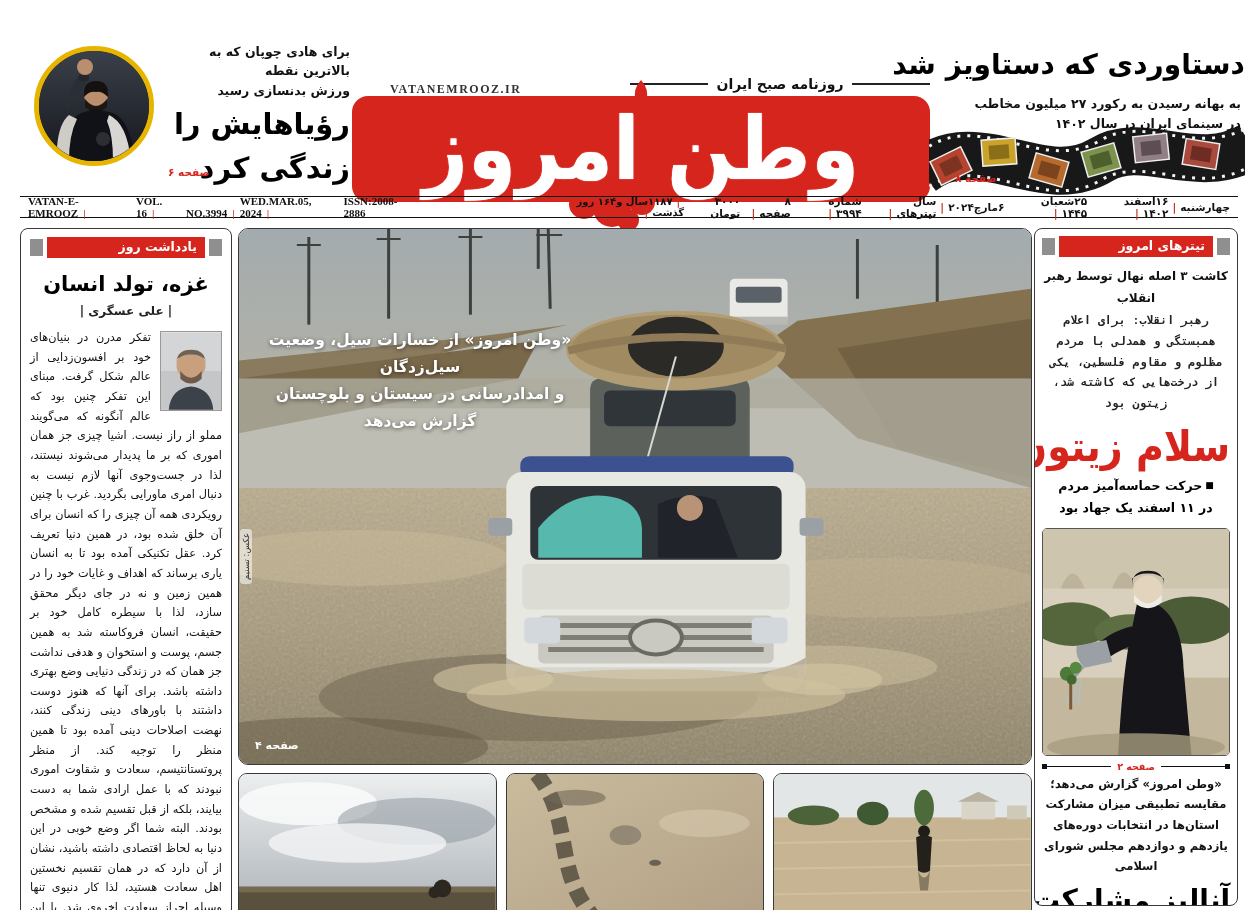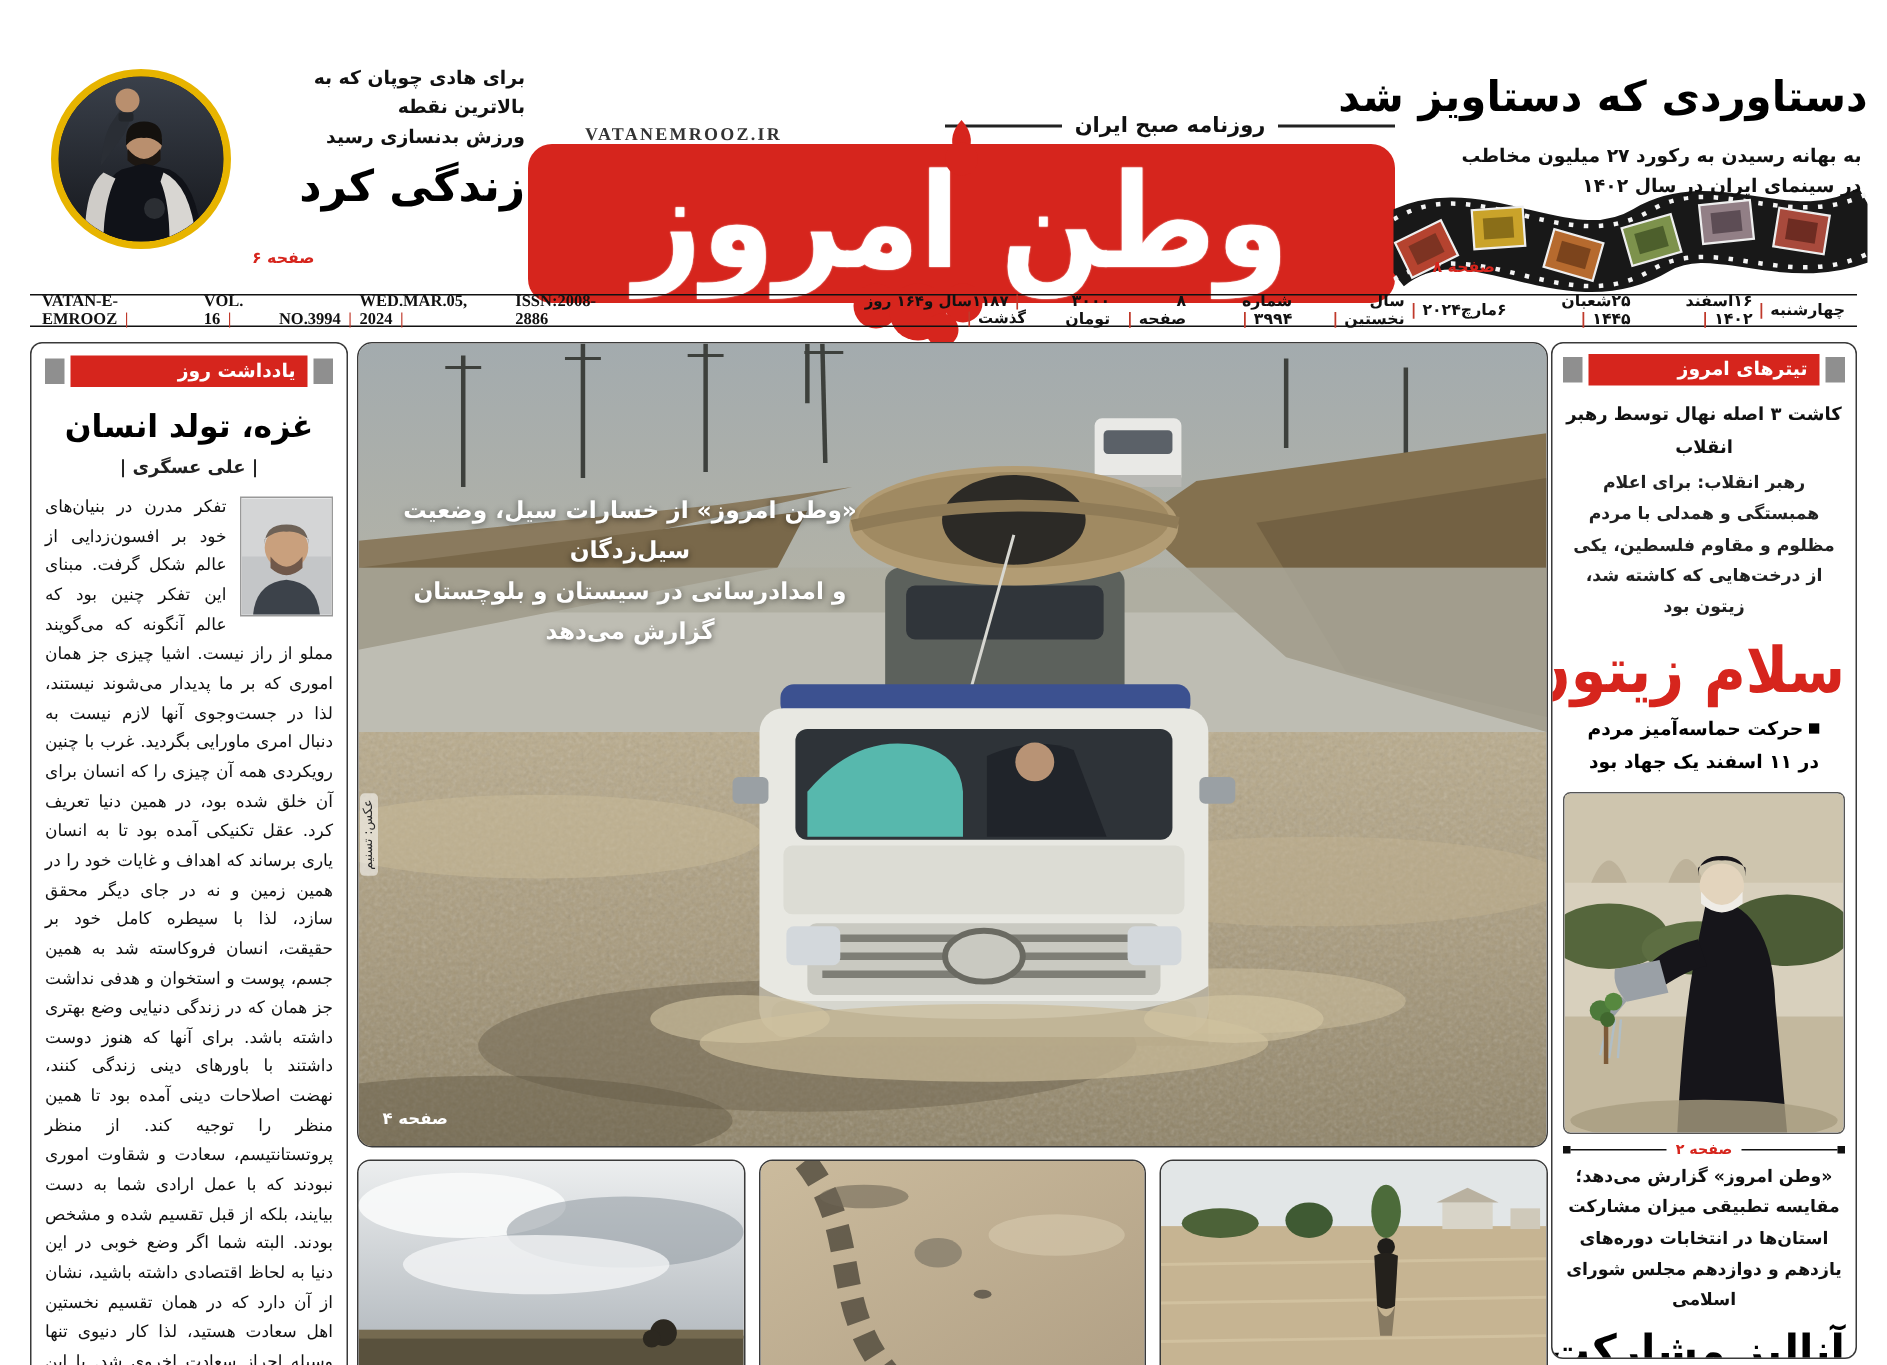--- a/index.html
+++ b/index.html
@@ -84,21 +84,21 @@
                border-radius:3px; z-index:3; }
 
   
   #photo-strip { position:absolute; left:238px; top:773px; width:794px; height:150px; display:flex; gap:9px; }
   .strip-photo { flex:1; border:1.2px solid #3a3a3a; border-radius:9px; overflow:hidden; background:#ddd; }
   .strip-photo svg { display:block; width:100%; height:100%; }
 
   
   #sidebar { left:1034px; top:228px; width:204px; height:678px; padding:7px 7px 4px; overflow:hidden; }
   .sb-kicker { direction:rtl; text-align:center; font-size:12px; font-weight:bold; color:#111; line-height:1.8; margin-top:9px; }
-  .sb-lead   { direction:rtl; text-align:center; font-size:11.5px; font-weight:600; color:#222; line-height:1.8; margin-top:2px; }
+  .sb-lead   { direction:rtl; text-align:center; font-size:11.5px; font-weight:600; color:#222; line-height:1.8; margin-top:2px;font-family:Liberation Mono, monospace; }
   .sb-title-red { direction:rtl; text-align:center; color:#d6251d; font-size:38px; font-weight:900;
                   letter-spacing:-1px; transform:scaleY(1.1); margin:10px 0 6px; white-space:nowrap; }
   .sb-bullet { direction:rtl; text-align:center; font-size:12.5px; font-weight:bold; color:#000;
                line-height:1.8; width:160px; margin:2px auto 8px; }
   .sb-bullet .bsq { color:#000; font-size:9px; vertical-align:2px; margin-left:3px; }
   .leader-photo { width:188px; height:228px; border:1px solid #555; border-radius:5px; overflow:hidden; margin:0 auto; }
   .leader-photo svg { display:block; width:100%; height:100%; }
   .pmarker { display:flex; align-items:center; margin:5px 0 2px; }
   .pmarker .psq { width:5px; height:5px; background:#111; }
   .pmarker .pline { flex:1; height:1.2px; background:#111; }
@@ -131,20 +131,21 @@
           <path d="M46 48 Q57 62 68 48 L68 56 Q57 66 46 56 Z" fill="#1d1712"></path>
           <path d="M24 110 Q26 70 42 62 L57 58 L74 62 Q92 70 96 110 Z" fill="#101218"></path>
           <path d="M70 64 Q88 72 92 110 L74 110 Q74 84 68 70 Z" fill="#d8d6d2"></path>
           <path d="M30 64 Q20 72 18 96 L30 110 Q30 84 38 68 Z" fill="#cfccc8"></path>
           <circle cx="64" cy="88" r="7" fill="#2b2e33"></circle>
         </svg>
       </div>
       <div class="tl-text">
         <div class="tl-kicker">برای هادی چوپان که به بالاترین نقطه</div>
         <div class="tl-kicker">ورزش بدنسازی رسید</div>
+        <div class="tl-headline">رؤیاهایش را</div>
         <div class="tl-headline">زندگی کرد</div>
       </div>
       <div class="tl-pageref">صفحه ۶</div>
     </div>
 
     <div class="logo-block">
       <div class="logo-website">VATANEMROOZ.IR</div>
       <div class="logo-tagline-row">
         <div class="tg-line"></div>
         <div class="logo-tagline">روزنامه صبح ایران</div>
@@ -211,21 +212,21 @@
       <span class="seg">NO.3994</span>
       <span class="seg">WED.MAR.05, 2024</span>
       <span class="seg">ISSN:2008-2886</span>
     </div>
     <div class="ib-counter">۱۱۸۷سال و۱۶۴ روز گذشت</div>
     <div class="ib-right">
       <span class="seg">چهارشنبه</span>
       <span class="seg">۱۶اسفند ۱۴۰۲</span>
       <span class="seg">۲۵شعبان ۱۴۴۵</span>
       <span class="seg">۶مارچ۲۰۲۴</span>
-      <span class="seg">سال نخستین</span>
+      <span class="seg">سال تیترهای</span>
       <span class="seg">شماره ۳۹۹۴</span>
       <span class="seg">۸ صفحه</span>
       <span class="seg">۳۰۰۰ تومان</span>
     </div>
   </div>
 
   <div id="note-col" class="colbox">
     <div class="label-bar">
       <div class="lb-sq"></div>
       <div class="lb-bar">یادداشت روز</div>

